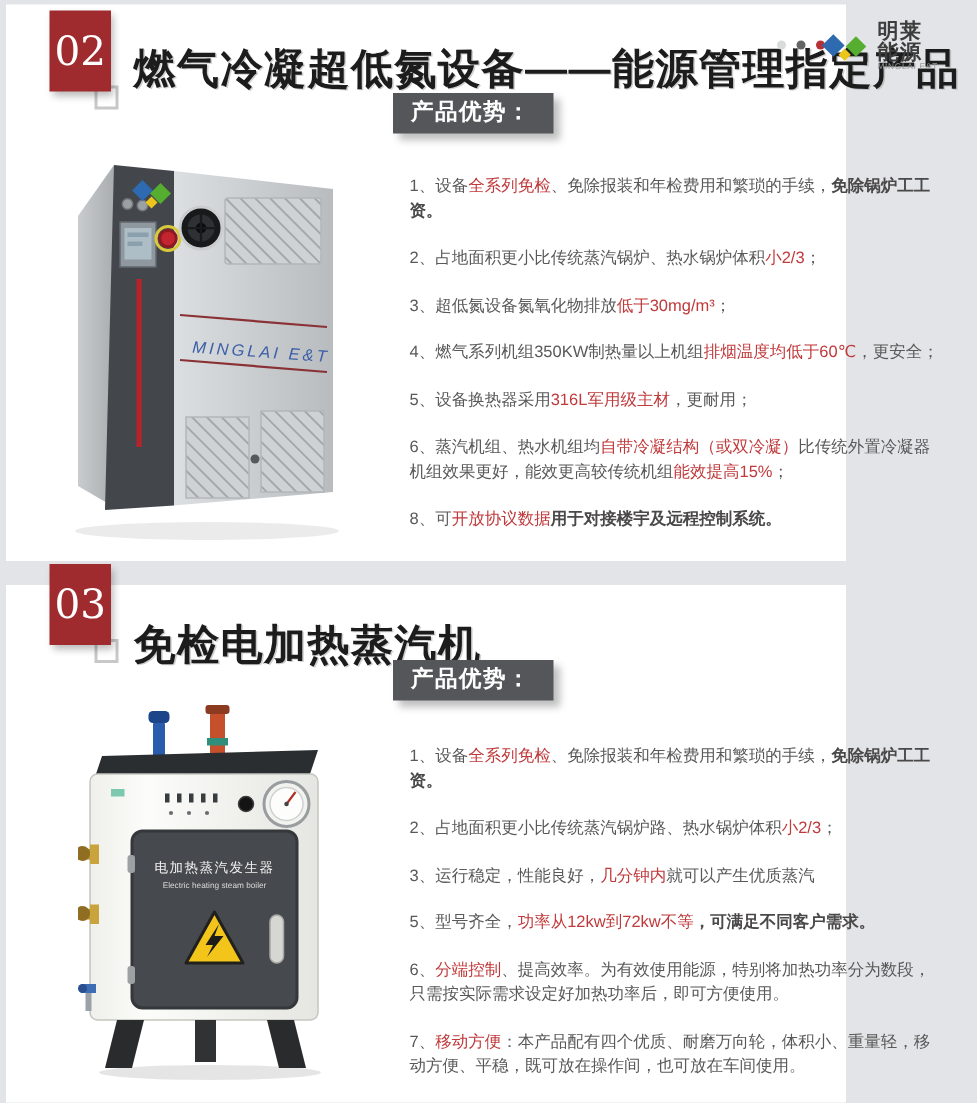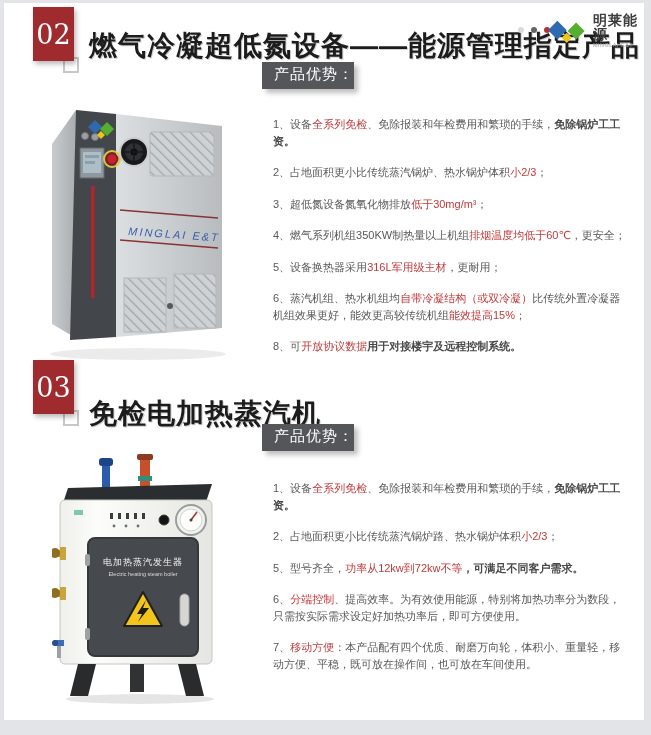--- a/index.html
+++ b/index.html
@@ -4,24 +4,24 @@
 <style>
   html,body { margin:0; padding:0; }
   body {
     width:651px; height:735px;
     background:#e2e4e7;
     font-family:"Liberation Sans","DejaVu Sans",sans-serif;
     overflow:hidden;
   }
   .page { position:relative; width:651px; height:735px; }
   .card {
-    position:absolute; left:4px; width:640px; background:#ffffff;
+    position:absolute; left:4px; width:560px; background:#ffffff;
   }
   .card1 { top:3px; height:371px; }
-  .card2 { top:374px; height:346px; }
+  .card2 { top:390px; height:346px; }
 
   .num-square {
     position:absolute; left:59px; width:12px; height:12px;
     background:#fff; border:2px solid #c8c8c8; z-index:1;
   }
   .card1 .num-square { top:54px; }
   .card2 .num-square { top:36px; }
 
   .num-box {
     position:absolute; left:29px; width:41px; height:54px;
@@ -45,22 +45,22 @@
   .header-dots { position:absolute; top:24px; left:514px; display:flex; gap:7px; }
   .header-dots .dot { width:6px; height:6px; border-radius:50%; }
 
   .logo { position:absolute; top:10px; left:544px; display:flex; align-items:center; }
   .logo-text { margin-left:4px; line-height:1; }
   .logo-cn { font-size:14px; font-weight:bold; color:#3d3d3d; letter-spacing:1px; }
   .logo-en { font-size:5.5px; color:#9a9a9a; letter-spacing:.5px; margin-top:2px; }
 
   .adv-label {
     position:absolute; left:258px;
-    color:#fff; font-size:15px; font-weight:normal; letter-spacing:1px;
-    padding:3px 0 5px 12px;
+    color:#fff; font-size:15px; font-weight:bold; letter-spacing:1px;
+    padding:3px 15px 5px 12px;
     box-shadow:4px 4px 5px #bfbfbf;
     text-align:center;
   }
   .card1 .adv-label { top:59px; }
   .card2 .adv-label { top:50px; }
 
   .product { position:absolute; }
   .card1 .product { left:32px; top:85px; }
   .card2 .product { left:48px; top:80px; }
 
@@ -259,18 +259,19 @@
           <polygon points="26,210 44,210 36,242 18,242" fill="#2a2b2d"></polygon>
           <rect x="78" y="210" width="14" height="28" fill="#303234"></rect>
           <polygon points="126,210 144,210 152,242 134,242" fill="#2a2b2d"></polygon>
         </g>
       </svg>
     </div>
 
     <div class="adv-list">
         <p class="adv-item"><span>1、设备</span><span class="seg-r">全系列免检</span><span>、免除报装和年检费用和繁琐的手续，</span><span class="seg-b">免除锅炉工工资。</span></p>
         <p class="adv-item"><span>2、占地面积更小比传统蒸汽锅炉路、热水锅炉体积</span><span class="seg-r">小2/3</span><span>；</span></p>
+        <p class="adv-item"><span>3、运行稳定，性能良好，</span><span class="seg-r">几分钟内</span><span>就可以产生优质蒸汽</span></p>
         <p class="adv-item"><span>5、型号齐全，</span><span class="seg-r">功率从12kw到72kw不等</span><span class="seg-b">，可满足不同客户需求。</span></p>
         <p class="adv-item"><span>6、</span><span class="seg-r">分端控制</span><span>、提高效率。为有效使用能源，特别将加热功率分为数段，只需按实际需求设定好加热功率后，即可方便使用。</span></p>
         <p class="adv-item"><span>7、</span><span class="seg-r">移动方便</span><span>：本产品配有四个优质、耐磨万向轮，体积小、重量轻，移动方便、平稳，既可放在操作间，也可放在车间使用。</span></p>
       </div>
   </div>
 </div>
 
 </body></html>

